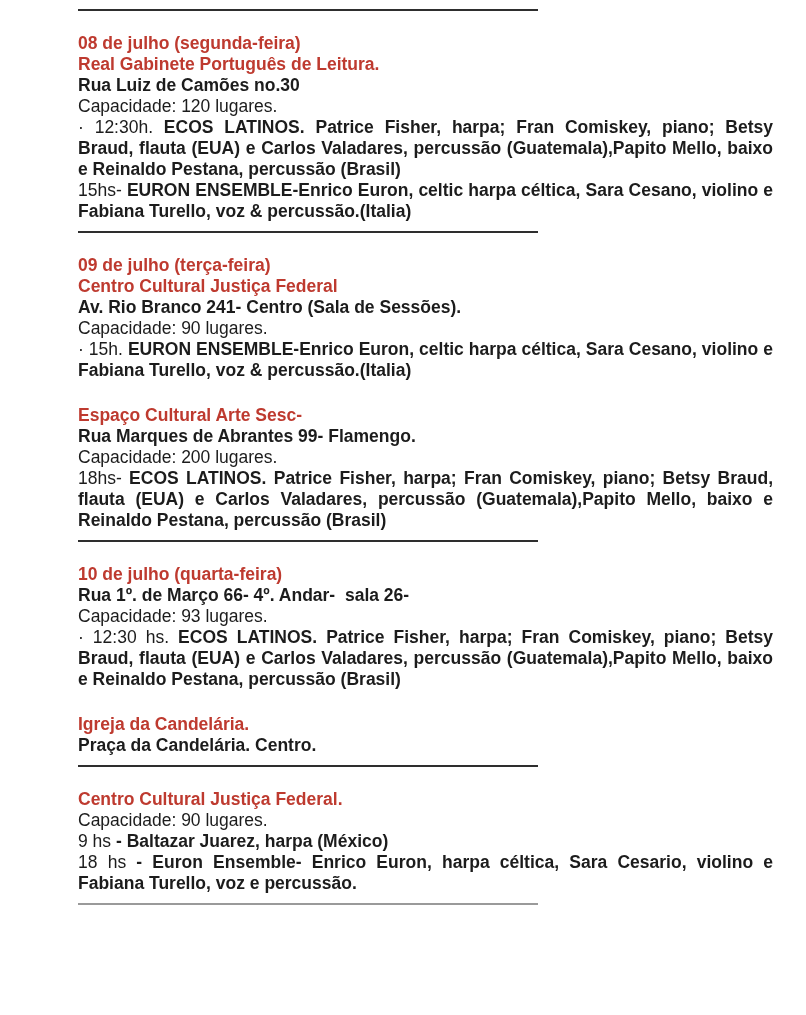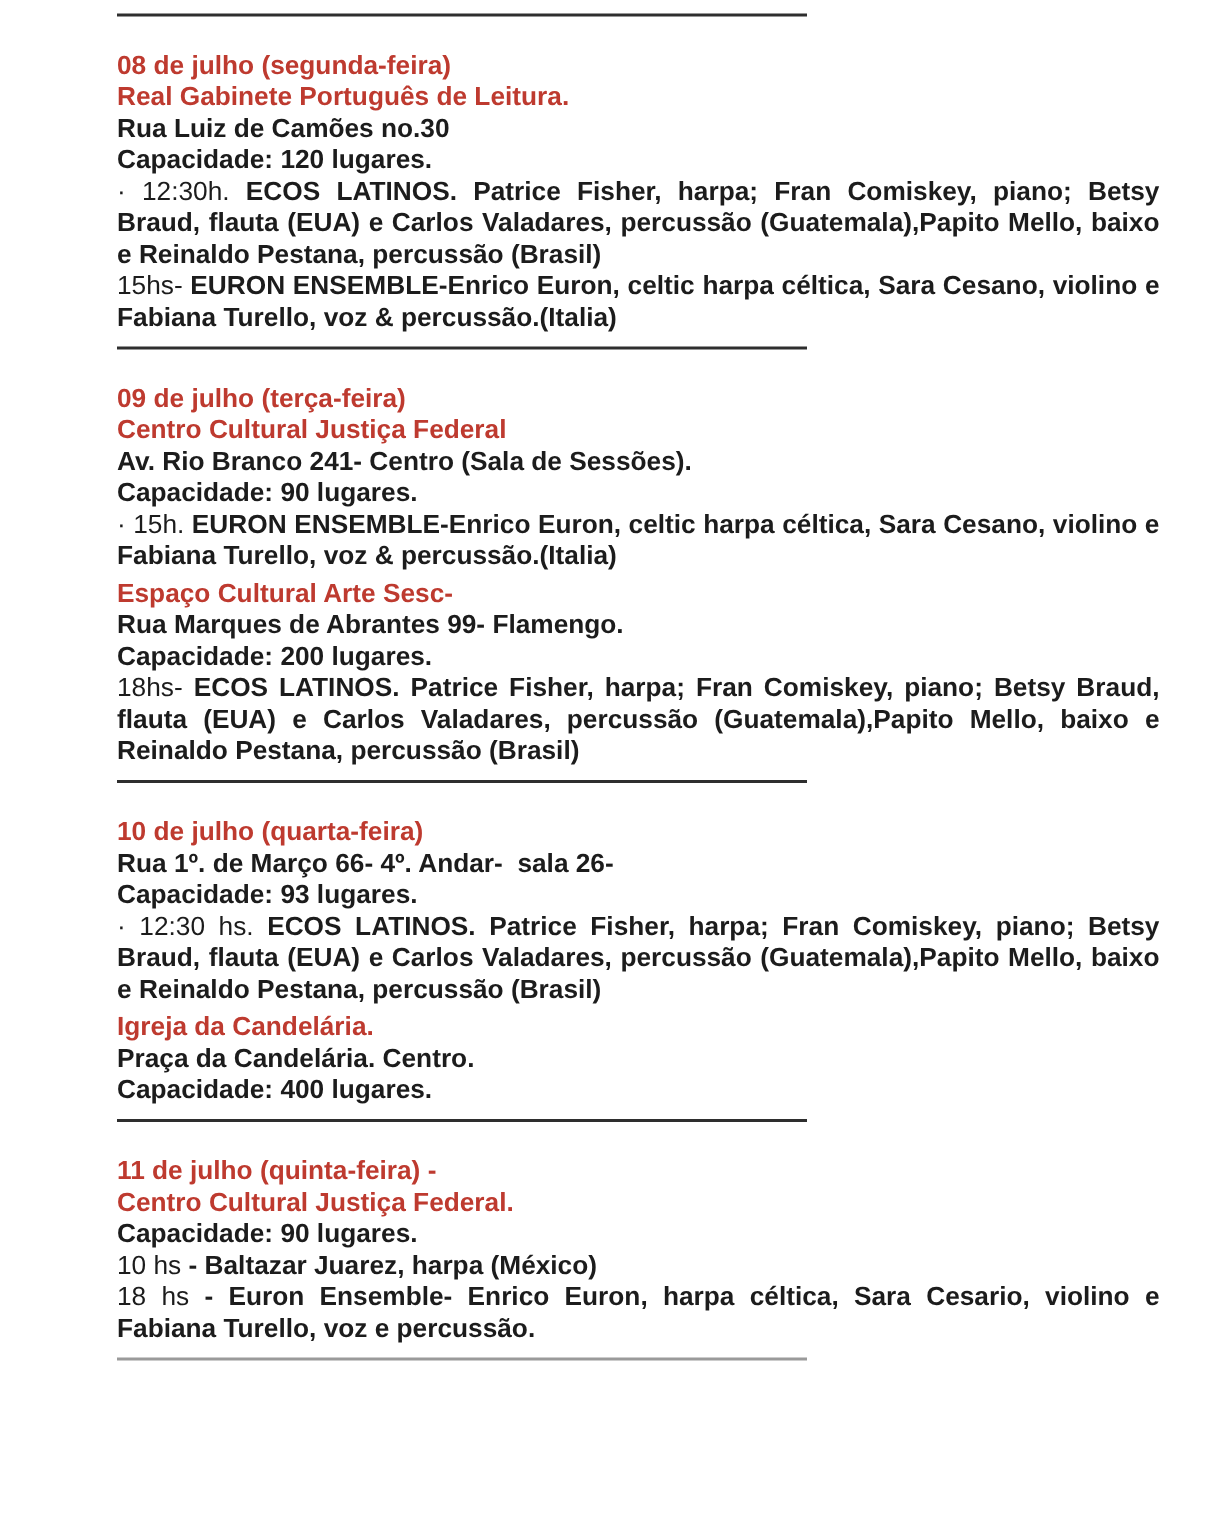--- a/index.html
+++ b/index.html
@@ -20,25 +20,25 @@
     width: 460px;
     height: 0;
     border-top: 2px solid #2e2e2e;
     margin: 9px 0 22px 0;
   }
   .rule.first { margin-top: 0; }
   .rule.bottom { border-top-color: #9a9a9a; margin-bottom: 0; }
   p { margin: 0; }
   .date-heading, .venue-name { color: #be3a2f; font-weight: bold; white-space: pre-wrap; }
   .venue-address { font-weight: bold; white-space: pre-wrap; }
-  .venue-capacity { font-weight: bold; white-space: pre-wrap; }
+  .venue-capacity { font-weight: normal; white-space: pre-wrap; }
   .event-line { text-align: justify; white-space: pre-wrap; }
   .event-time { font-weight: normal; }
   .event-details { font-weight: bold; }
-  .venue-block + .venue-block { margin-top: 4px; }
+  .venue-block + .venue-block { margin-top: 24px; }
 </style>
 </head>
 <body>
 
 <div class="page">
 
   <div class="rule first"></div>
 
   <div class="section">
     <div class="venue-block">
@@ -74,31 +74,29 @@
   <div class="section">
     <div class="venue-block">
       <p class="date-heading">10 de julho (quarta-feira)</p>
       <p class="venue-address">Rua 1º. de Março 66- 4º. Andar-  sala 26-</p>
       <p class="venue-capacity">Capacidade: 93 lugares.</p>
       <p class="event-line"><span class="event-time">· 12:30 hs. </span><span class="event-details">ECOS LATINOS. Patrice Fisher, harpa; Fran Comiskey, piano; Betsy Braud, flauta (EUA) e Carlos Valadares, percussão (Guatemala),Papito Mello, baixo e Reinaldo Pestana, percussão (Brasil)</span></p>
     </div>
     <div class="venue-block">
       <p class="venue-name">Igreja da Candelária.</p>
       <p class="venue-address">Praça da Candelária. Centro.</p>
-      <p class="venue-capacity">Capacidade: 400 lugares.</p>
     </div>
   </div>
 
   <div class="rule"></div>
 
   <div class="section">
     <div class="venue-block">
-      <p class="date-heading">11 de julho (quinta-feira) -</p>
       <p class="venue-name">Centro Cultural Justiça Federal.</p>
       <p class="venue-capacity">Capacidade: 90 lugares.</p>
-      <p class="event-line"><span class="event-time">10 hs </span><span class="event-details">- Baltazar Juarez, harpa (México)</span></p>
+      <p class="event-line"><span class="event-time">9 hs </span><span class="event-details">- Baltazar Juarez, harpa (México)</span></p>
       <p class="event-line"><span class="event-time">18 hs </span><span class="event-details">- Euron Ensemble- Enrico Euron, harpa céltica, Sara Cesario, violino e Fabiana Turello, voz e percussão.</span></p>
     </div>
   </div>
 
   <div class="rule bottom"></div>
 
 </div>
 
 </body></html>

